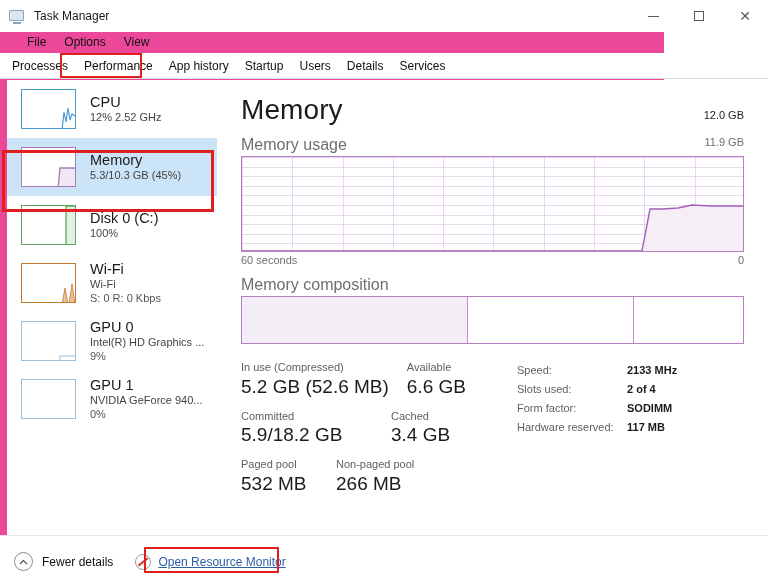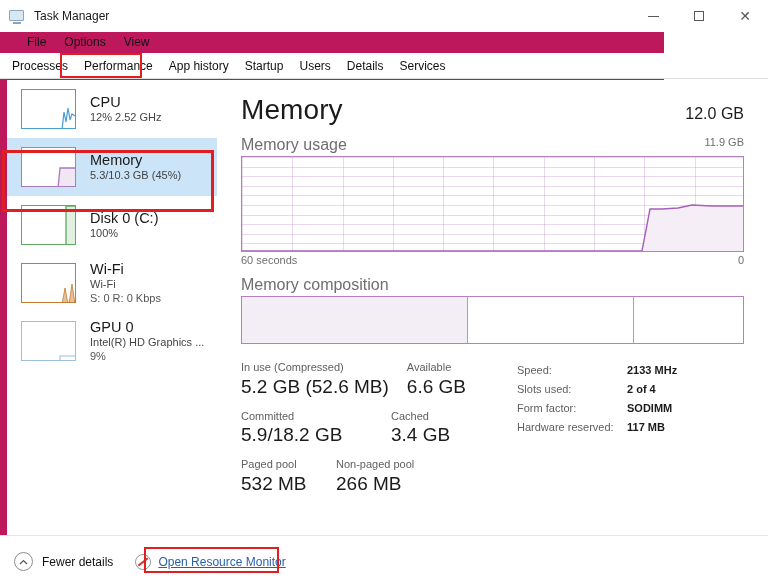--- a/index.html
+++ b/index.html
@@ -2,21 +2,21 @@
 <html><head>
 <meta charset="utf-8">
 <style>
   * { box-sizing: border-box; margin: 0; padding: 0; }
   html, body {
     width: 768px; height: 587px;
     font-family: "Liberation Sans", sans-serif;
     background: #ffffff;
     overflow: hidden;
   }
-  #app { position: relative; width: 664px; height: 587px; background: #be185d; }
+  #app { position: relative; width: 664px; height: 587px; background: #ec4899; }
 
   
   .titlebar {
     position: absolute; left: 0; top: 0; width: 768px; height: 32px;
     background: #ffffff; display: flex; align-items: center;
   }
   .title-icon { margin-left: 9px; width: 17px; height: 15px; position: relative; }
   .title-icon .screen {
     position:absolute; left:0; top:1px; width:15px; height:11px;
     border:1.4px solid #8aa5bd; background:#d9e7f2; border-radius:1px;
@@ -78,21 +78,21 @@
   .side-sub.dim { color:#555; }
   .memory-highlight {
     position:absolute; left:2px; top:150px; width:212px; height:62px;
     border:3px solid #e02020; pointer-events:none;
   }
 
   
   .main { position:absolute; left:217px; top:80px; width:551px; height:455px; background:#fff; }
   .mem-head { display:flex; align-items:baseline; padding: 14px 24px 0 24px; }
   .mem-title { font-size:28px; color:#1b1b1b; font-weight:normal; letter-spacing:0.1px; }
-  .mem-total { margin-left:auto; font-size:16px; color:#1b1b1b; }
+  .mem-total { margin-left:auto; font-size:11px; color:#1b1b1b; }
 
   .sec-label-row { display:flex; padding: 10px 24px 2px 24px; }
   .sec-label { font-size:16px; color:#6e6e6e; }
   .sec-right { margin-left:auto; font-size:11px; color:#6e6e6e; }
 
   .graph-wrap { padding: 0 24px; }
   .graph {
     position:relative; width:503px; height:96px;
     border:1px solid #b77fc2; background:#ffffff; overflow:hidden;
   }
@@ -267,20 +267,30 @@
           </svg>
         </div>
       </div>
       <div class="side-text">
         <div class="side-title">GPU 0</div>
         <div class="side-sub">Intel(R) HD Graphics ...</div>
         <div class="side-sub dim">9%</div>
       </div>
     </div>
 
+    <div class="side-item">
+      <div class="mini" style="border:1px solid #9dc0d8;">
+        <div class="inner"></div>
+      </div>
+      <div class="side-text">
+        <div class="side-title">GPU 1</div>
+        <div class="side-sub">NVIDIA GeForce 940...</div>
+        <div class="side-sub dim">0%</div>
+      </div>
+    </div>
   </div>
   <div class="memory-highlight"></div>
 
   <div class="main">
 
     <div class="mem-head">
       <div class="mem-title">Memory</div>
       <div class="mem-total">12.0 GB</div>
     </div>
 

